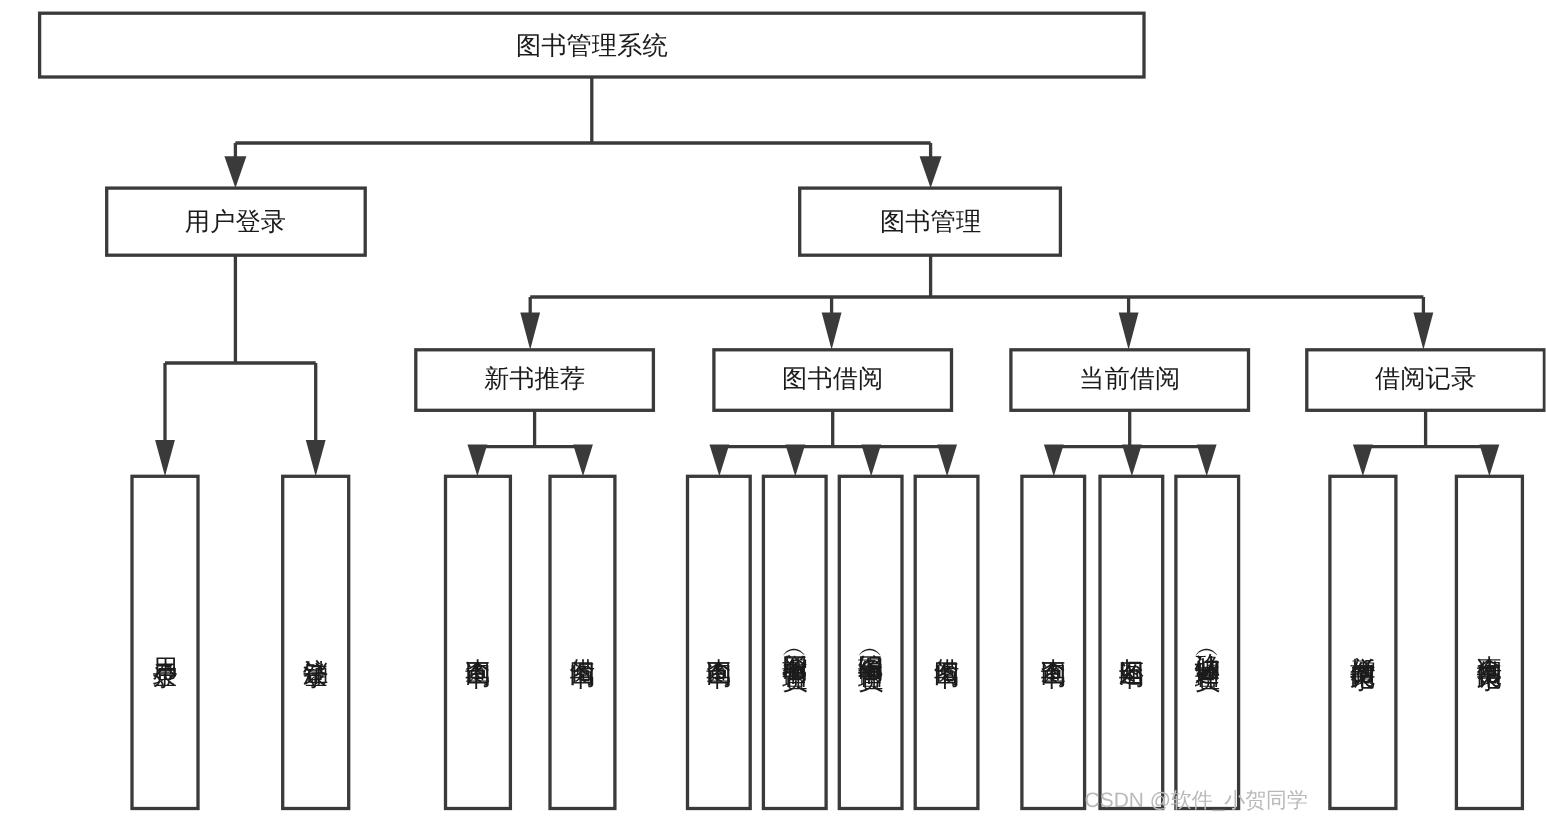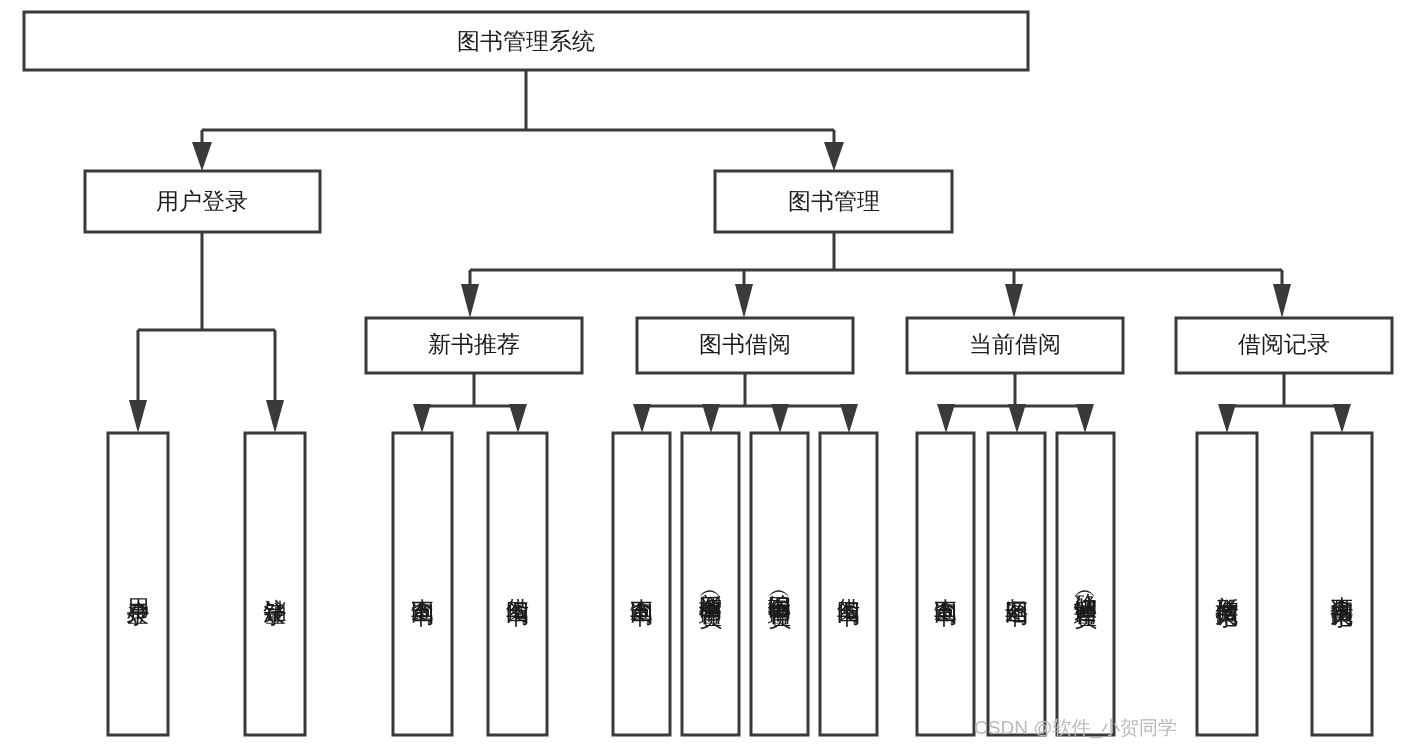--- a/index.html
+++ b/index.html
@@ -9,21 +9,21 @@
   }
   body {
     width: 1405px;
     height: 747px;
     font-family: "Liberation Sans", "DejaVu Sans", sans-serif;
     overflow: hidden;
     position: relative;
   }
   #diagram-root {
     position: absolute;
-    left: 4px; top: 0;
+    left: 16px; top: 0;
     width: 1183px;
     height: 747px;
     border-radius: 15px;
   }
   svg.flow {
     display: block;
     width: 1405px;
     height: 747px;
   }
   .node-box {

